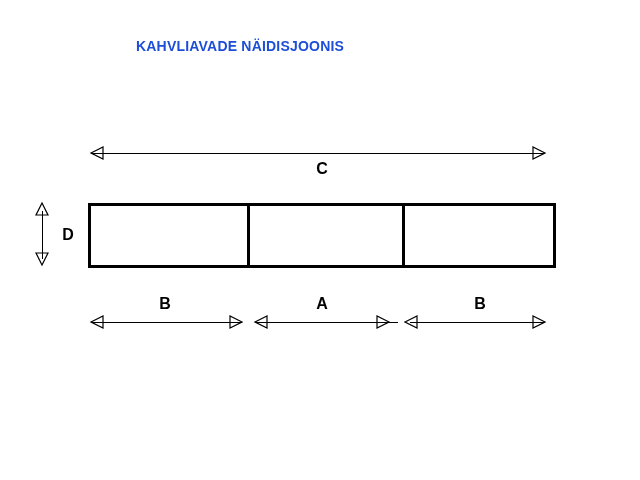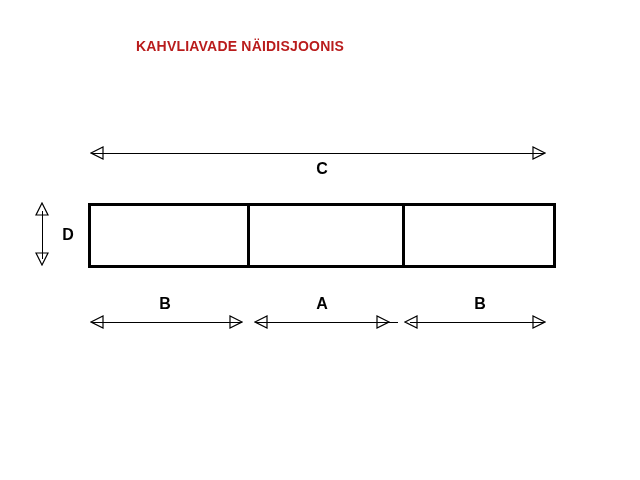--- a/index.html
+++ b/index.html
@@ -17,21 +17,21 @@
     position: relative;
     width: 640px;
     height: 480px;
   }
   .title {
     position: absolute;
     left: 136px;
     top: 38px;
     font-size: 14px;
     font-weight: bold;
-    color: #b91c1c;
+    color: #1d4ed8;
     letter-spacing: 0.2px;
     white-space: nowrap;
   }
   
   .bar {
     position: absolute;
     left: 88px;
     top: 203px;
     width: 468px;
     height: 65px;

